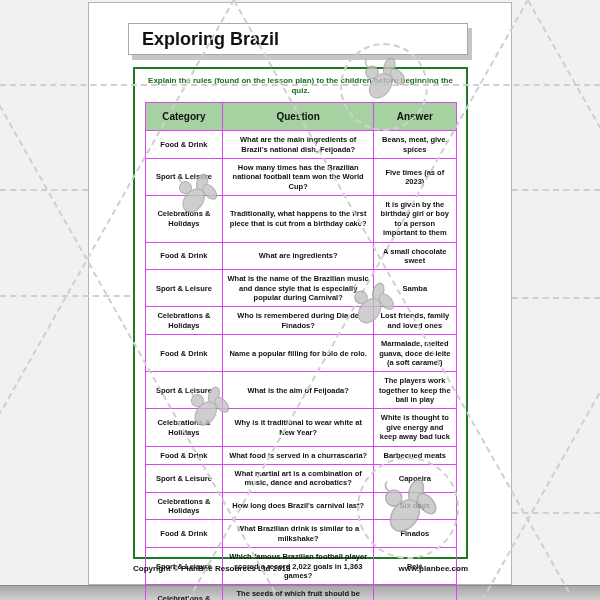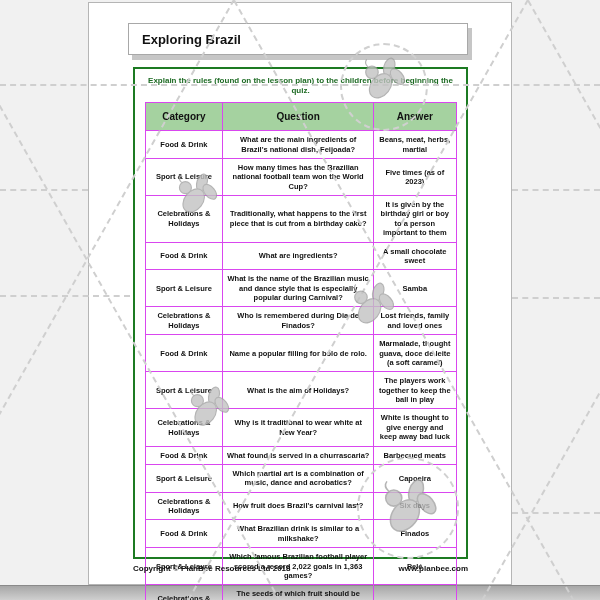--- a/index.html
+++ b/index.html
@@ -9,21 +9,21 @@
   
   .page{position:absolute;left:88px;top:2px;width:424px;height:583px;
         background:#ffffff;border:1px solid #b5b5b5;box-sizing:border-box;}
   .bottom-band{position:absolute;left:0;top:585px;width:600px;height:15px;
         background:linear-gradient(#a7a7a7,#cfcfcf);border-top:1px solid #8a8a8a;box-sizing:border-box;}
 
   
   .title-bar{position:absolute;left:40px;top:21px;width:340px;height:32px;
         background:#ffffff;border:1px solid #a8a8a8;box-shadow:4px 5px 0 #c6c6c6;
         display:flex;align-items:center;justify-content:space-between;
-        padding:14px 13px;box-sizing:border-box;font-weight:bold;font-size:13px;color:#111;}
+        padding:14px 13px;box-sizing:border-box;font-weight:bold;font-size:18px;color:#111;}
 
   
   .quiz-box{position:absolute;left:45px;top:65px;width:335px;height:492px;
         background:#ffffff;border:2.5px solid #1c7a22;box-sizing:border-box;}
   .instruction{margin:7px 8px 0 8px;text-align:center;font-weight:bold;
         font-size:8px;color:#1e6b24;line-height:1.2;}
 
   table.quiz{width:312px;margin:7px auto 0 auto;border-collapse:collapse;
         border:1.5px solid #1a1a1a;table-layout:fixed;}
   table.quiz th{background:#a5d2a0;font-size:10px;padding:8px 2px;color:#111;}
@@ -69,21 +69,21 @@
           <tr>
             <th>Category</th>
             <th>Question</th>
             <th>Answer</th>
           </tr>
         </thead>
         <tbody>
             <tr>
               <td>Food &amp; Drink</td>
               <td>What are the main ingredients of Brazil's national dish, Feijoada?</td>
-              <td>Beans, meat, herbs, martial</td>
+              <td>Beans, meat, give, spices</td>
             </tr>
             <tr>
               <td>Sport &amp; Leisure</td>
               <td>How many times has the Brazilian national football team won the World Cup?</td>
               <td>Five times (as of 2023)</td>
             </tr>
             <tr>
               <td>Celebrations &amp; Holidays</td>
               <td>Traditionally, what happens to the first piece that is cut from a birthday cake?</td>
               <td>It is given by the birthday girl or boy to a person important to them</td>
@@ -99,45 +99,45 @@
               <td>Samba</td>
             </tr>
             <tr>
               <td>Celebrations &amp; Holidays</td>
               <td>Who is remembered during Dia de Finados?</td>
               <td>Lost friends, family and loved ones</td>
             </tr>
             <tr>
               <td>Food &amp; Drink</td>
               <td>Name a popular filling for bolo de rolo.</td>
-              <td>Marmalade, thought guava, doce de leite (a soft caramel)</td>
-            </tr>
-            <tr>
-              <td>Sport &amp; Leisure</td>
-              <td>What is the aim of Holidays?</td>
+              <td>Marmalade, melted guava, doce de leite (a soft caramel)</td>
+            </tr>
+            <tr>
+              <td>Sport &amp; Leisure</td>
+              <td>What is the aim of Feijoada?</td>
               <td>The players work together to keep the ball in play</td>
             </tr>
             <tr>
               <td>Celebrations &amp; Holidays</td>
               <td>Why is it traditional to wear white at New Year?</td>
               <td>White is thought to give energy and keep away bad luck</td>
             </tr>
             <tr>
               <td>Food &amp; Drink</td>
-              <td>What found is served in a churrascaria?</td>
+              <td>What food is served in a churrascaria?</td>
               <td>Barbecued meats</td>
             </tr>
             <tr>
               <td>Sport &amp; Leisure</td>
-              <td>Which martial art is a combination of music, dance and acrobatics?</td>
+              <td>What martial art is a combination of music, dance and acrobatics?</td>
               <td>Capoeira</td>
             </tr>
             <tr>
               <td>Celebrations &amp; Holidays</td>
-              <td>How fruit does Brazil's carnival last?</td>
+              <td>How long does Brazil's carnival last?</td>
               <td>Six days</td>
             </tr>
             <tr>
               <td>Food &amp; Drink</td>
               <td>What Brazilian drink is similar to a milkshake?</td>
               <td>Finados</td>
             </tr>
             <tr>
               <td>Sport &amp; Leisure</td>
               <td>Which famous Brazilian football player scored a record 2,022 goals in 1,363 games?</td>

